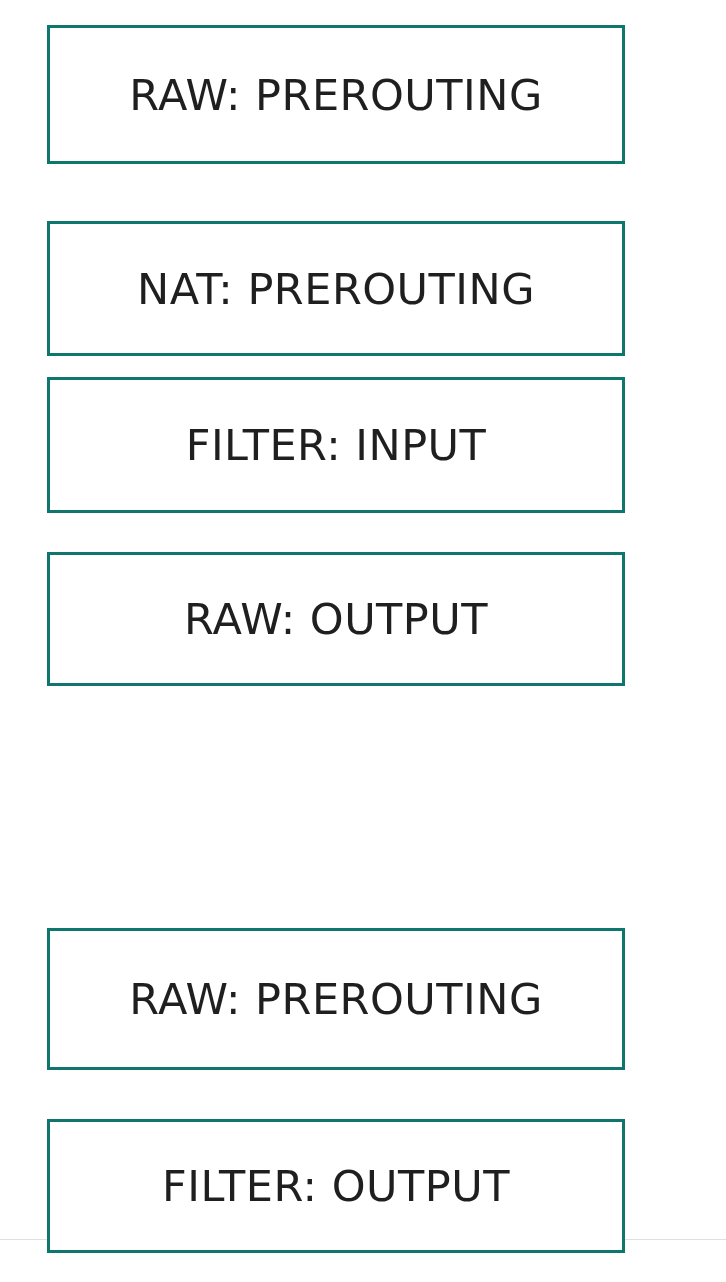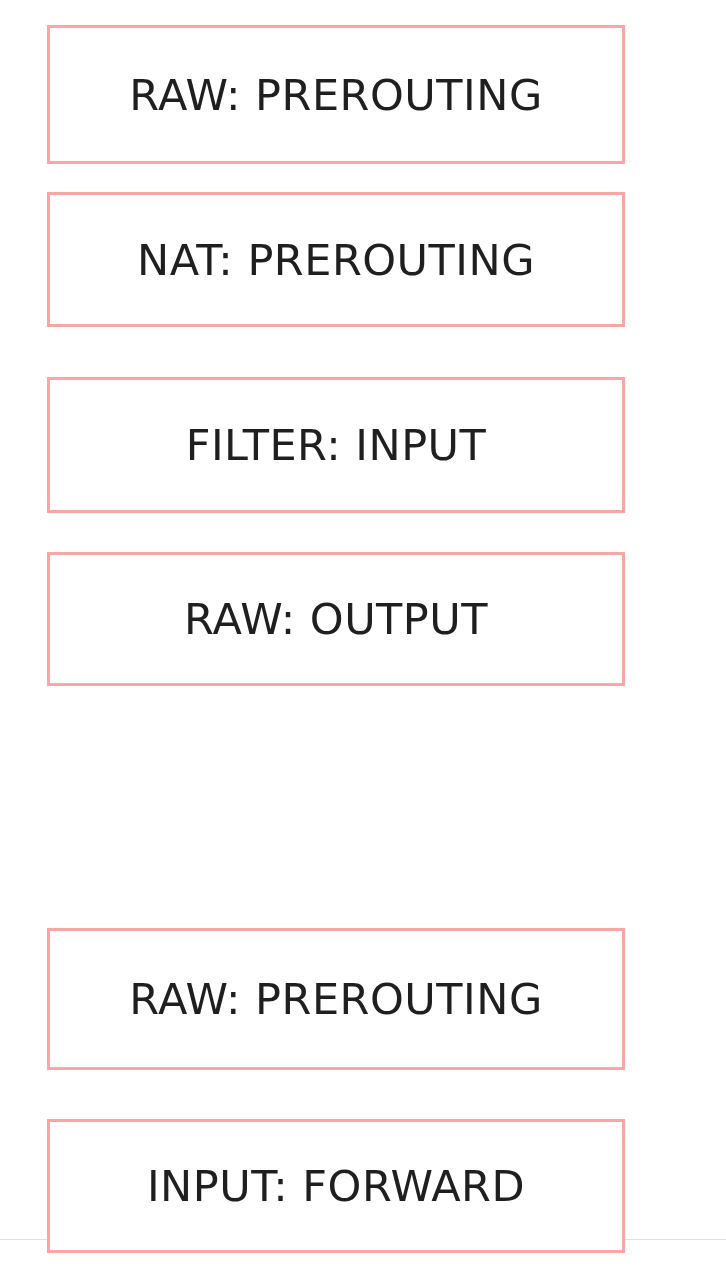--- a/index.html
+++ b/index.html
@@ -22,21 +22,21 @@
     width: 726px;
     height: 1px;
     background: #e0e0e0;
     z-index: 0;
   }
   .node-box {
     position: absolute;
     left: 47px;
     width: 578px;
     box-sizing: border-box;
-    border: 3px solid #fca5a5;
+    border: 3px solid #0f766e;
     background: #ffffff;
     display: flex;
     align-items: center;
     justify-content: center;
     z-index: 1;
   }
   .node-label {
     font-family: "DejaVu Sans", sans-serif;
     font-size: 43px;
     letter-spacing: 0.5px;
@@ -49,34 +49,34 @@
 <body>
 
 <div class="page">
 
   <div class="page-break-line"></div>
 
   <div class="node-box" style="top:25px;height:139px">
     <span class="node-label">RAW: PREROUTING</span>
   </div>
 
-  <div class="node-box" style="top:192px;height:135px">
+  <div class="node-box" style="top:221px;height:135px">
     <span class="node-label">NAT: PREROUTING</span>
   </div>
 
   <div class="node-box" style="top:552px;height:134px">
     <span class="node-label">RAW: OUTPUT</span>
   </div>
 
   <div class="node-box" style="top:377px;height:136px">
     <span class="node-label">FILTER: INPUT</span>
   </div>
 
 
   <div class="node-box" style="top:928px;height:142px">
     <span class="node-label">RAW: PREROUTING</span>
   </div>
 
   <div class="node-box" style="top:1119px;height:134px">
-    <span class="node-label">INPUT: FORWARD</span>
+    <span class="node-label">FILTER: OUTPUT</span>
   </div>
 
 </div>
 
 </body></html>

